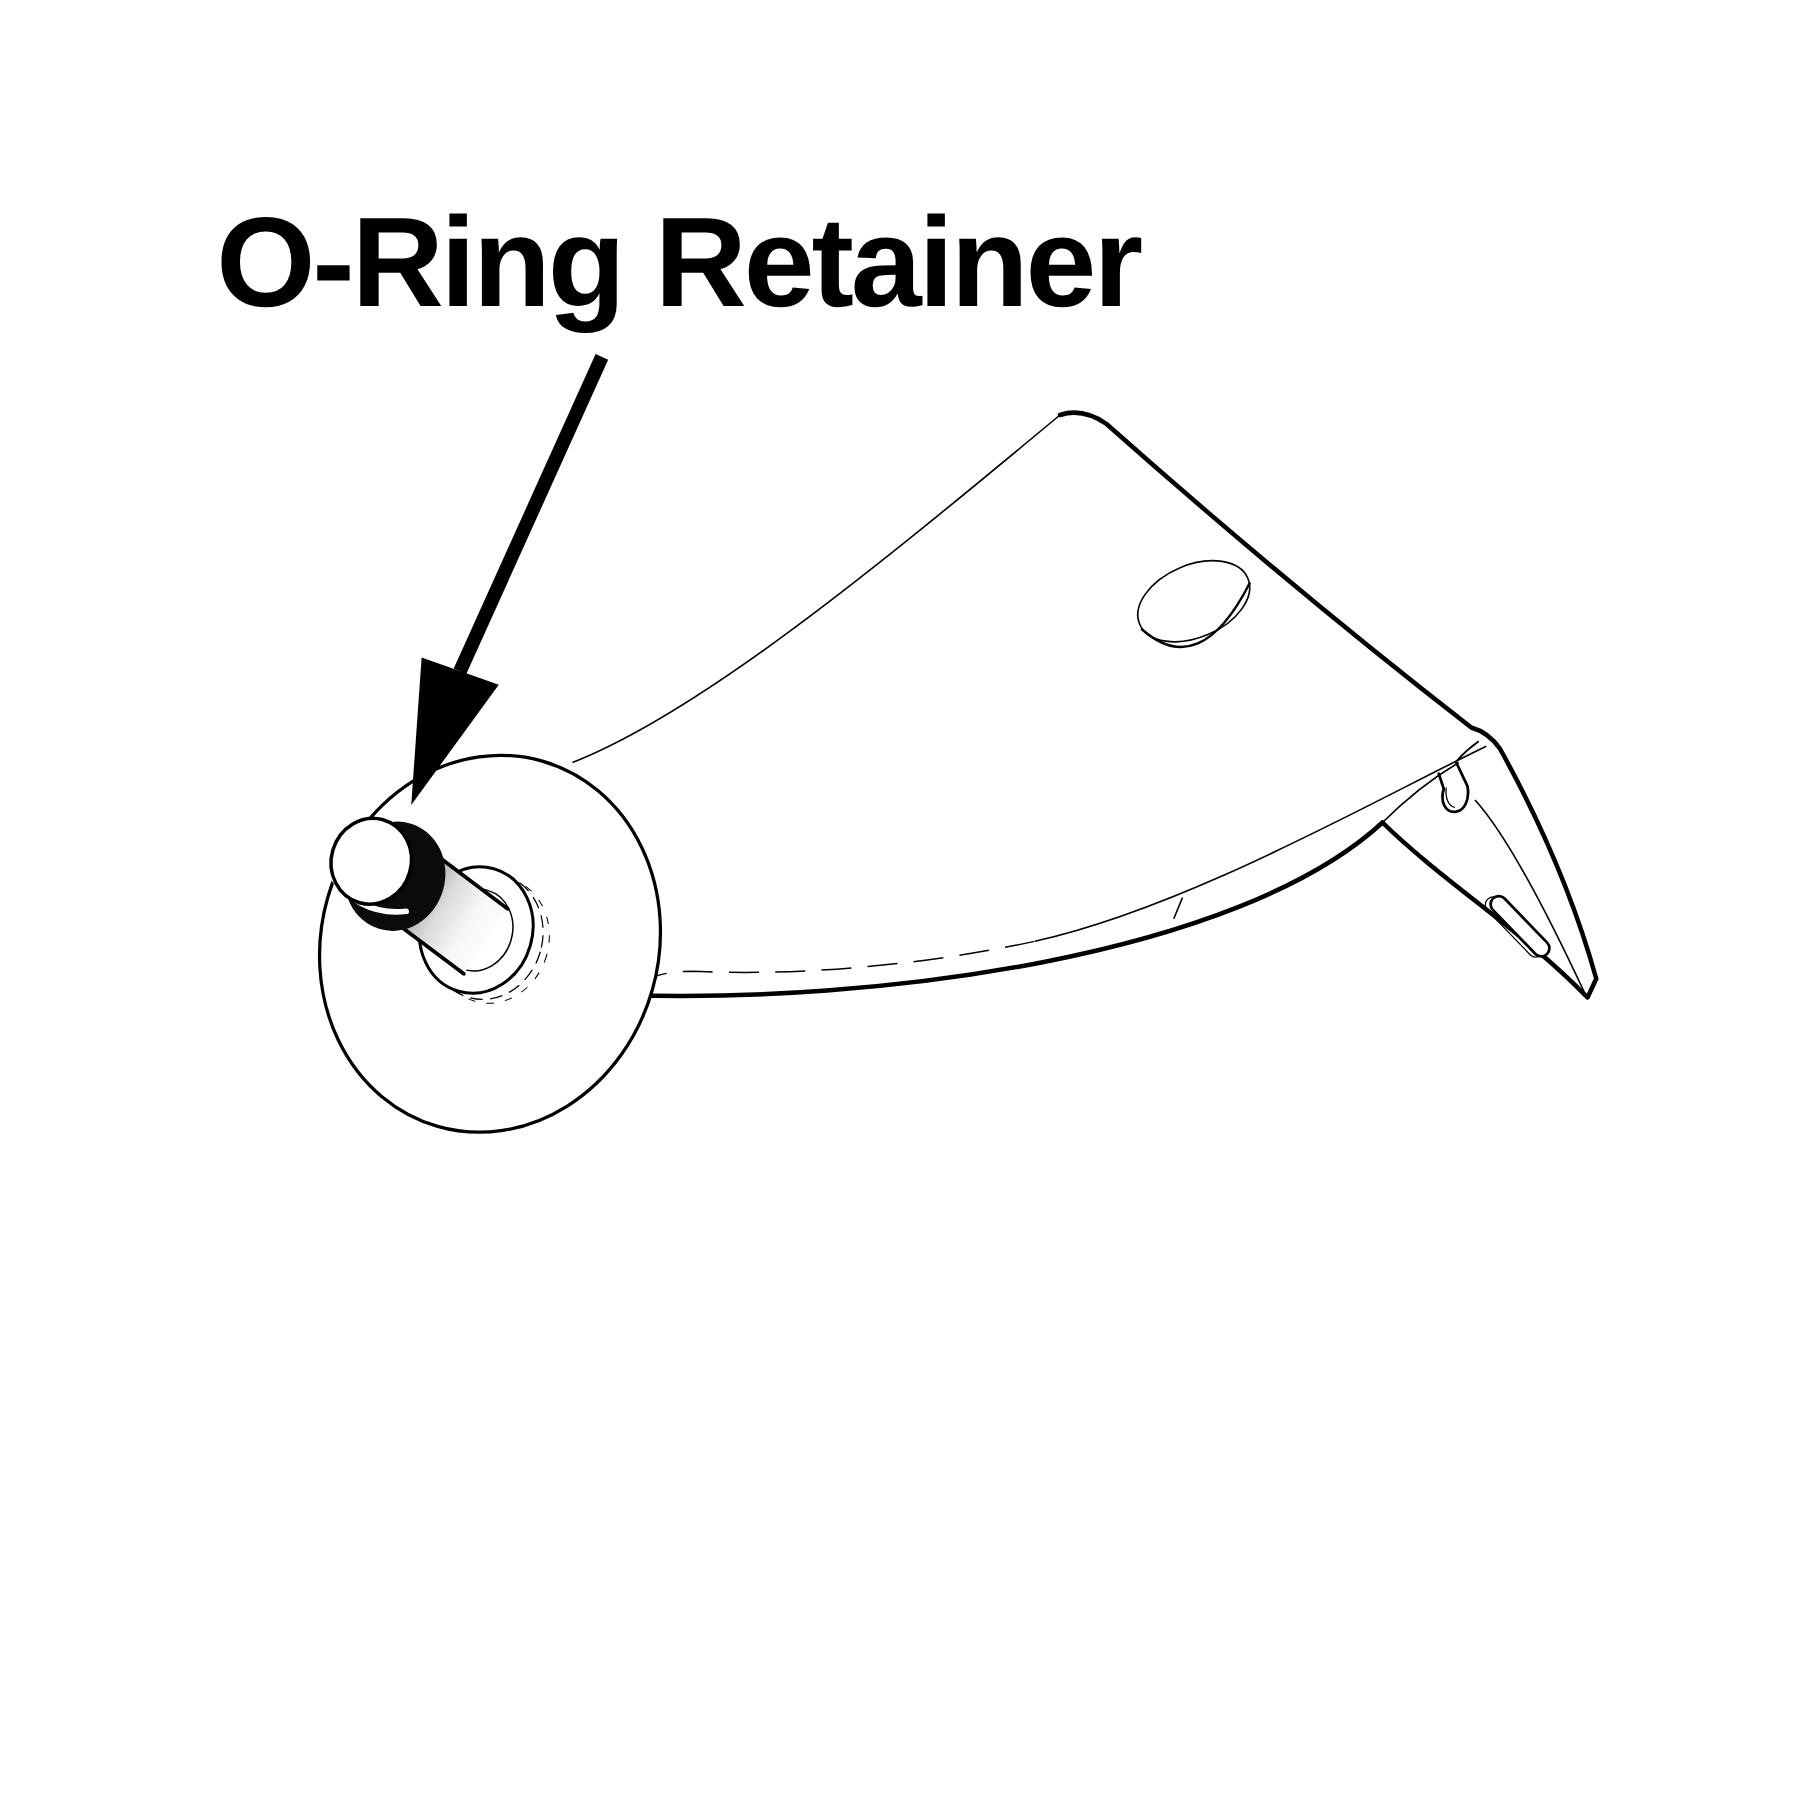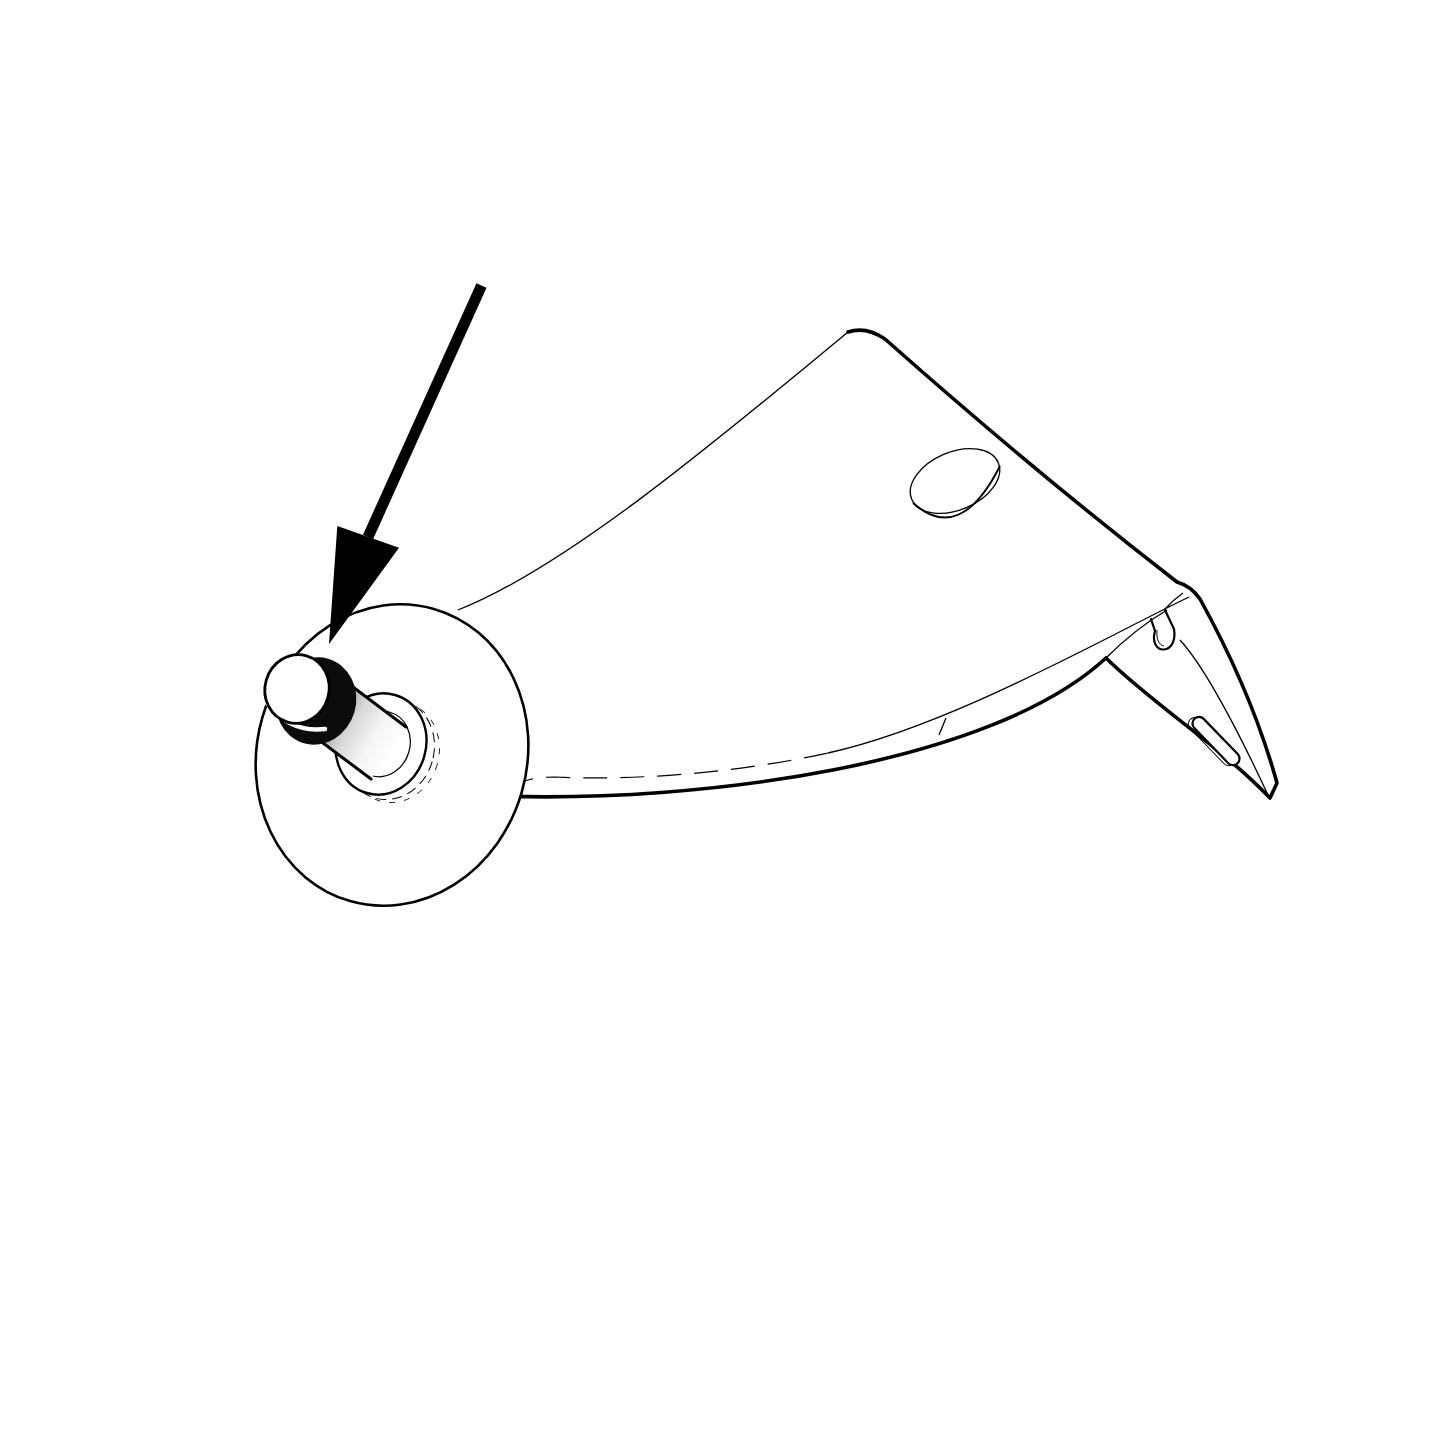--- a/index.html
+++ b/index.html
@@ -98,13 +98,14 @@
 
       <ellipse cx="297" cy="689" rx="32" ry="34.5" transform="rotate(16 297 689)" fill="#ffffff" stroke="#000" stroke-width="2.8"></ellipse>
     </g>
 
     <g>
       <line x1="481.5" y1="285.5" x2="368" y2="537" stroke="#000" stroke-width="11"></line>
       <polygon points="337.3,526 399,547.7 329,644" fill="#000"></polygon>
     </g>
   </svg>
 
+  <div class="figure-label">O-Ring Retainer</div>
 </div>
 
 </body></html>

